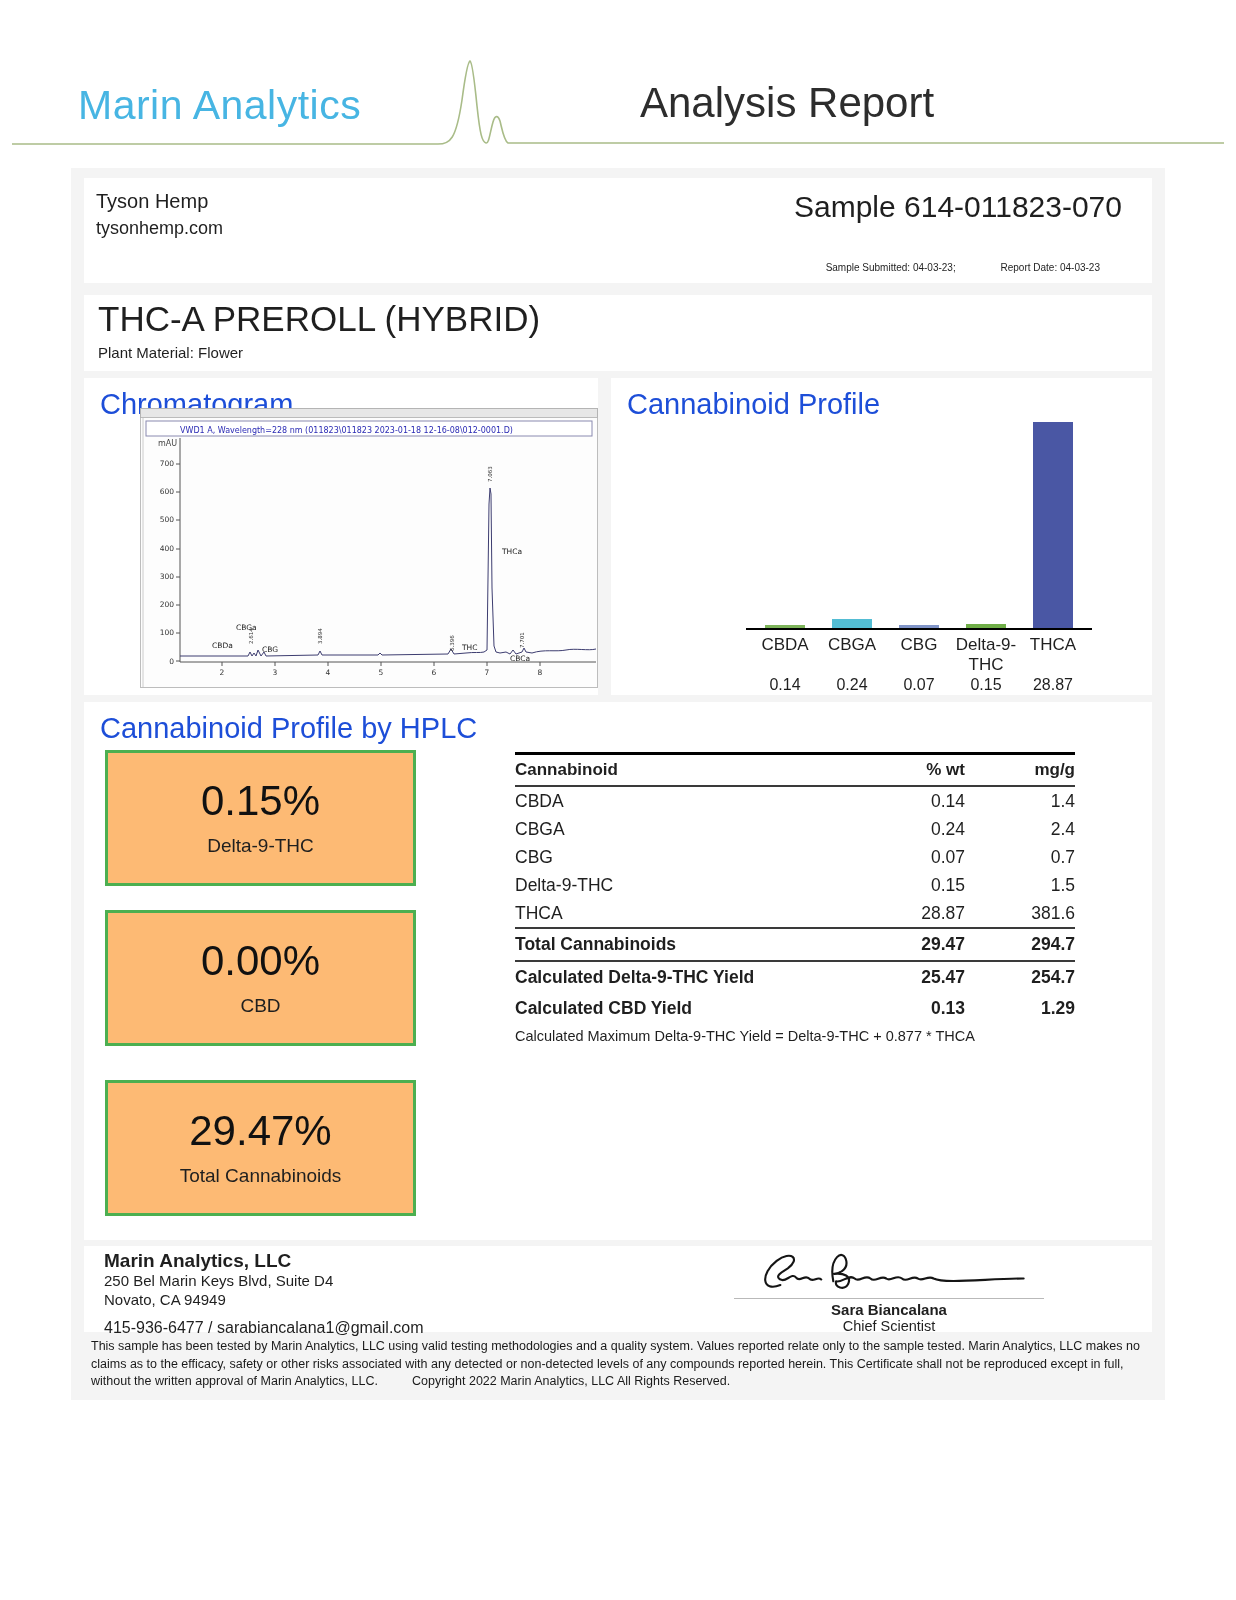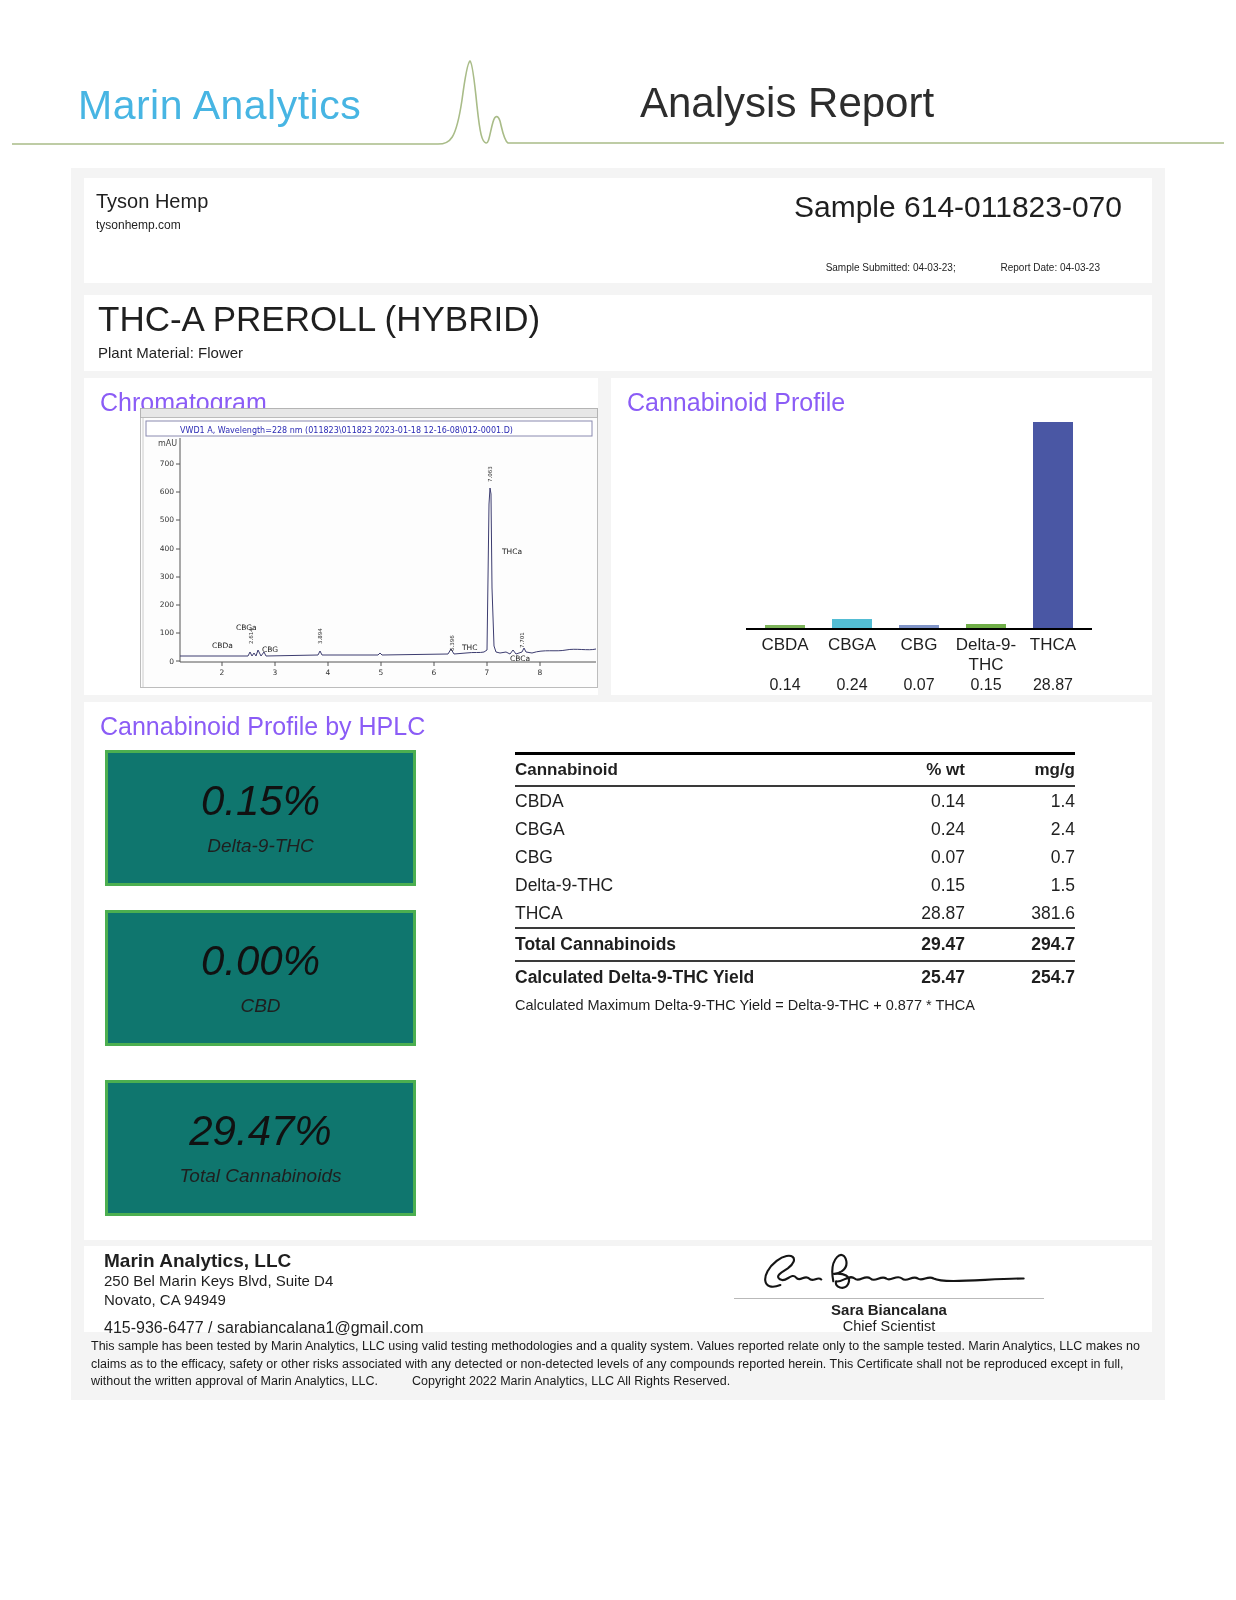--- a/index.html
+++ b/index.html
@@ -10,46 +10,46 @@
   
   .brand{position:absolute;left:78px;top:82px;font-size:41px;color:#47b5e3;letter-spacing:.5px;}
   .report-title{position:absolute;left:640px;top:79px;font-size:42px;color:#2d2d2d;}
   .header-trace{position:absolute;left:0;top:48px;width:1236px;height:104px;}
   
   .content{position:absolute;left:71px;top:168px;width:1094px;height:1232px;background:#f4f4f4;}
   .card{position:absolute;background:#ffffff;}
   
   .client-card{left:13px;top:10px;width:1068px;height:105px;}
   .client-name{position:absolute;left:12px;top:12px;font-size:20px;}
-  .client-site{position:absolute;left:12px;top:40px;font-size:12px;text-align:center;}
+  .client-site{position:absolute;left:12px;top:40px;font-size:18px;text-align:center;}
   .sample-heading{position:absolute;right:30px;top:12px;font-size:30px;}
   .dates{position:absolute;right:52px;bottom:10px;font-size:10px;}
   .dates span{margin-left:42px;}
   
   .product-card{left:13px;top:127px;width:1068px;height:76px;}
   .product-title{position:absolute;left:14px;top:4px;font-size:35px;}
   .product-material{position:absolute;left:14px;top:49px;font-size:15px;}
   
   .chrom-card{left:13px;top:210px;width:514px;height:317px;overflow:hidden;}
   .profile-card{left:540px;top:210px;width:541px;height:317px;}
-  .card-heading{position:absolute;left:16px;top:10px;font-size:25px;color:#8b5cf6;}
+  .card-heading{position:absolute;left:16px;top:10px;font-size:29px;color:#1d4ed8;}
   .chrom-box{position:absolute;left:56px;top:30px;width:458px;height:280px;}
   
   .bars{position:absolute;left:143px;top:40px;width:330px;height:210px;display:flex;justify-content:space-between;align-items:flex-end;}
   .bar-col{width:62px;display:flex;justify-content:center;align-items:flex-end;height:210px;}
   .bar{width:40px;}
   .bar-axis{position:absolute;left:135px;top:250px;width:346px;height:2px;background:#000;}
   .bar-labels,.bar-values{position:absolute;left:143px;width:330px;display:flex;justify-content:space-between;}
   .bar-labels{top:257px;}
   .bar-values{top:298px;}
   .bar-label{width:62px;text-align:center;font-size:17px;line-height:1.15;}
   .bar-value{width:62px;text-align:center;font-size:16px;}
   
   .hplc-card{left:13px;top:534px;width:1068px;height:538px;}
-  .green-box{position:absolute;left:21px;width:305px;height:130px;border:3px solid #4caf50;background:#0f766e;text-align:center;font-style:italic;}
+  .green-box{position:absolute;left:21px;width:305px;height:130px;border:3px solid #4caf50;background:#fdba74;text-align:center;}
   .gb-value{margin-top:24px;font-size:42px;color:#111;}
   .gb-label{margin-top:10px;font-size:19px;}
   .hplc-table{position:absolute;left:431px;top:50px;width:560px;border-collapse:collapse;font-size:17.5px;}
   .hplc-table th{border-top:3px solid #000;border-bottom:2px solid #3a3a3a;padding:5px 0;font-size:17px;}
   .hplc-table th.c1{text-align:left;}
   .hplc-table th.c2,.hplc-table th.c3{text-align:right;}
   .hplc-table td{padding:3.5px 0;}
   .hplc-table td.num{text-align:right;}
   .hplc-table tr.total td{border-top:2px solid #3a3a3a;border-bottom:2px solid #3a3a3a;font-weight:bold;padding:5px 0;}
   .hplc-table tr.calc td{font-weight:bold;padding:5px 0;}
@@ -261,20 +261,25 @@
         <tr class="total">
             <td>Total Cannabinoids</td>
             <td class="num">29.47</td>
             <td class="num">294.7</td>
           </tr>
         <tr class="calc">
             <td>Calculated Delta-9-THC Yield</td>
             <td class="num">25.47</td>
             <td class="num">254.7</td>
           </tr>
+        <tr class="calc">
+            <td>Calculated CBD Yield</td>
+            <td class="num">0.13</td>
+            <td class="num">1.29</td>
+          </tr>
         <tr class="note-row">
             <td colspan="3">Calculated Maximum Delta-9-THC Yield = Delta-9-THC + 0.877 * THCA</td>
           </tr>
       </tbody>
     </table>
   </div>
 
   <div class="card footer-card">
     <div class="footer-left">
       <div class="footer-company">Marin Analytics, LLC</div>

